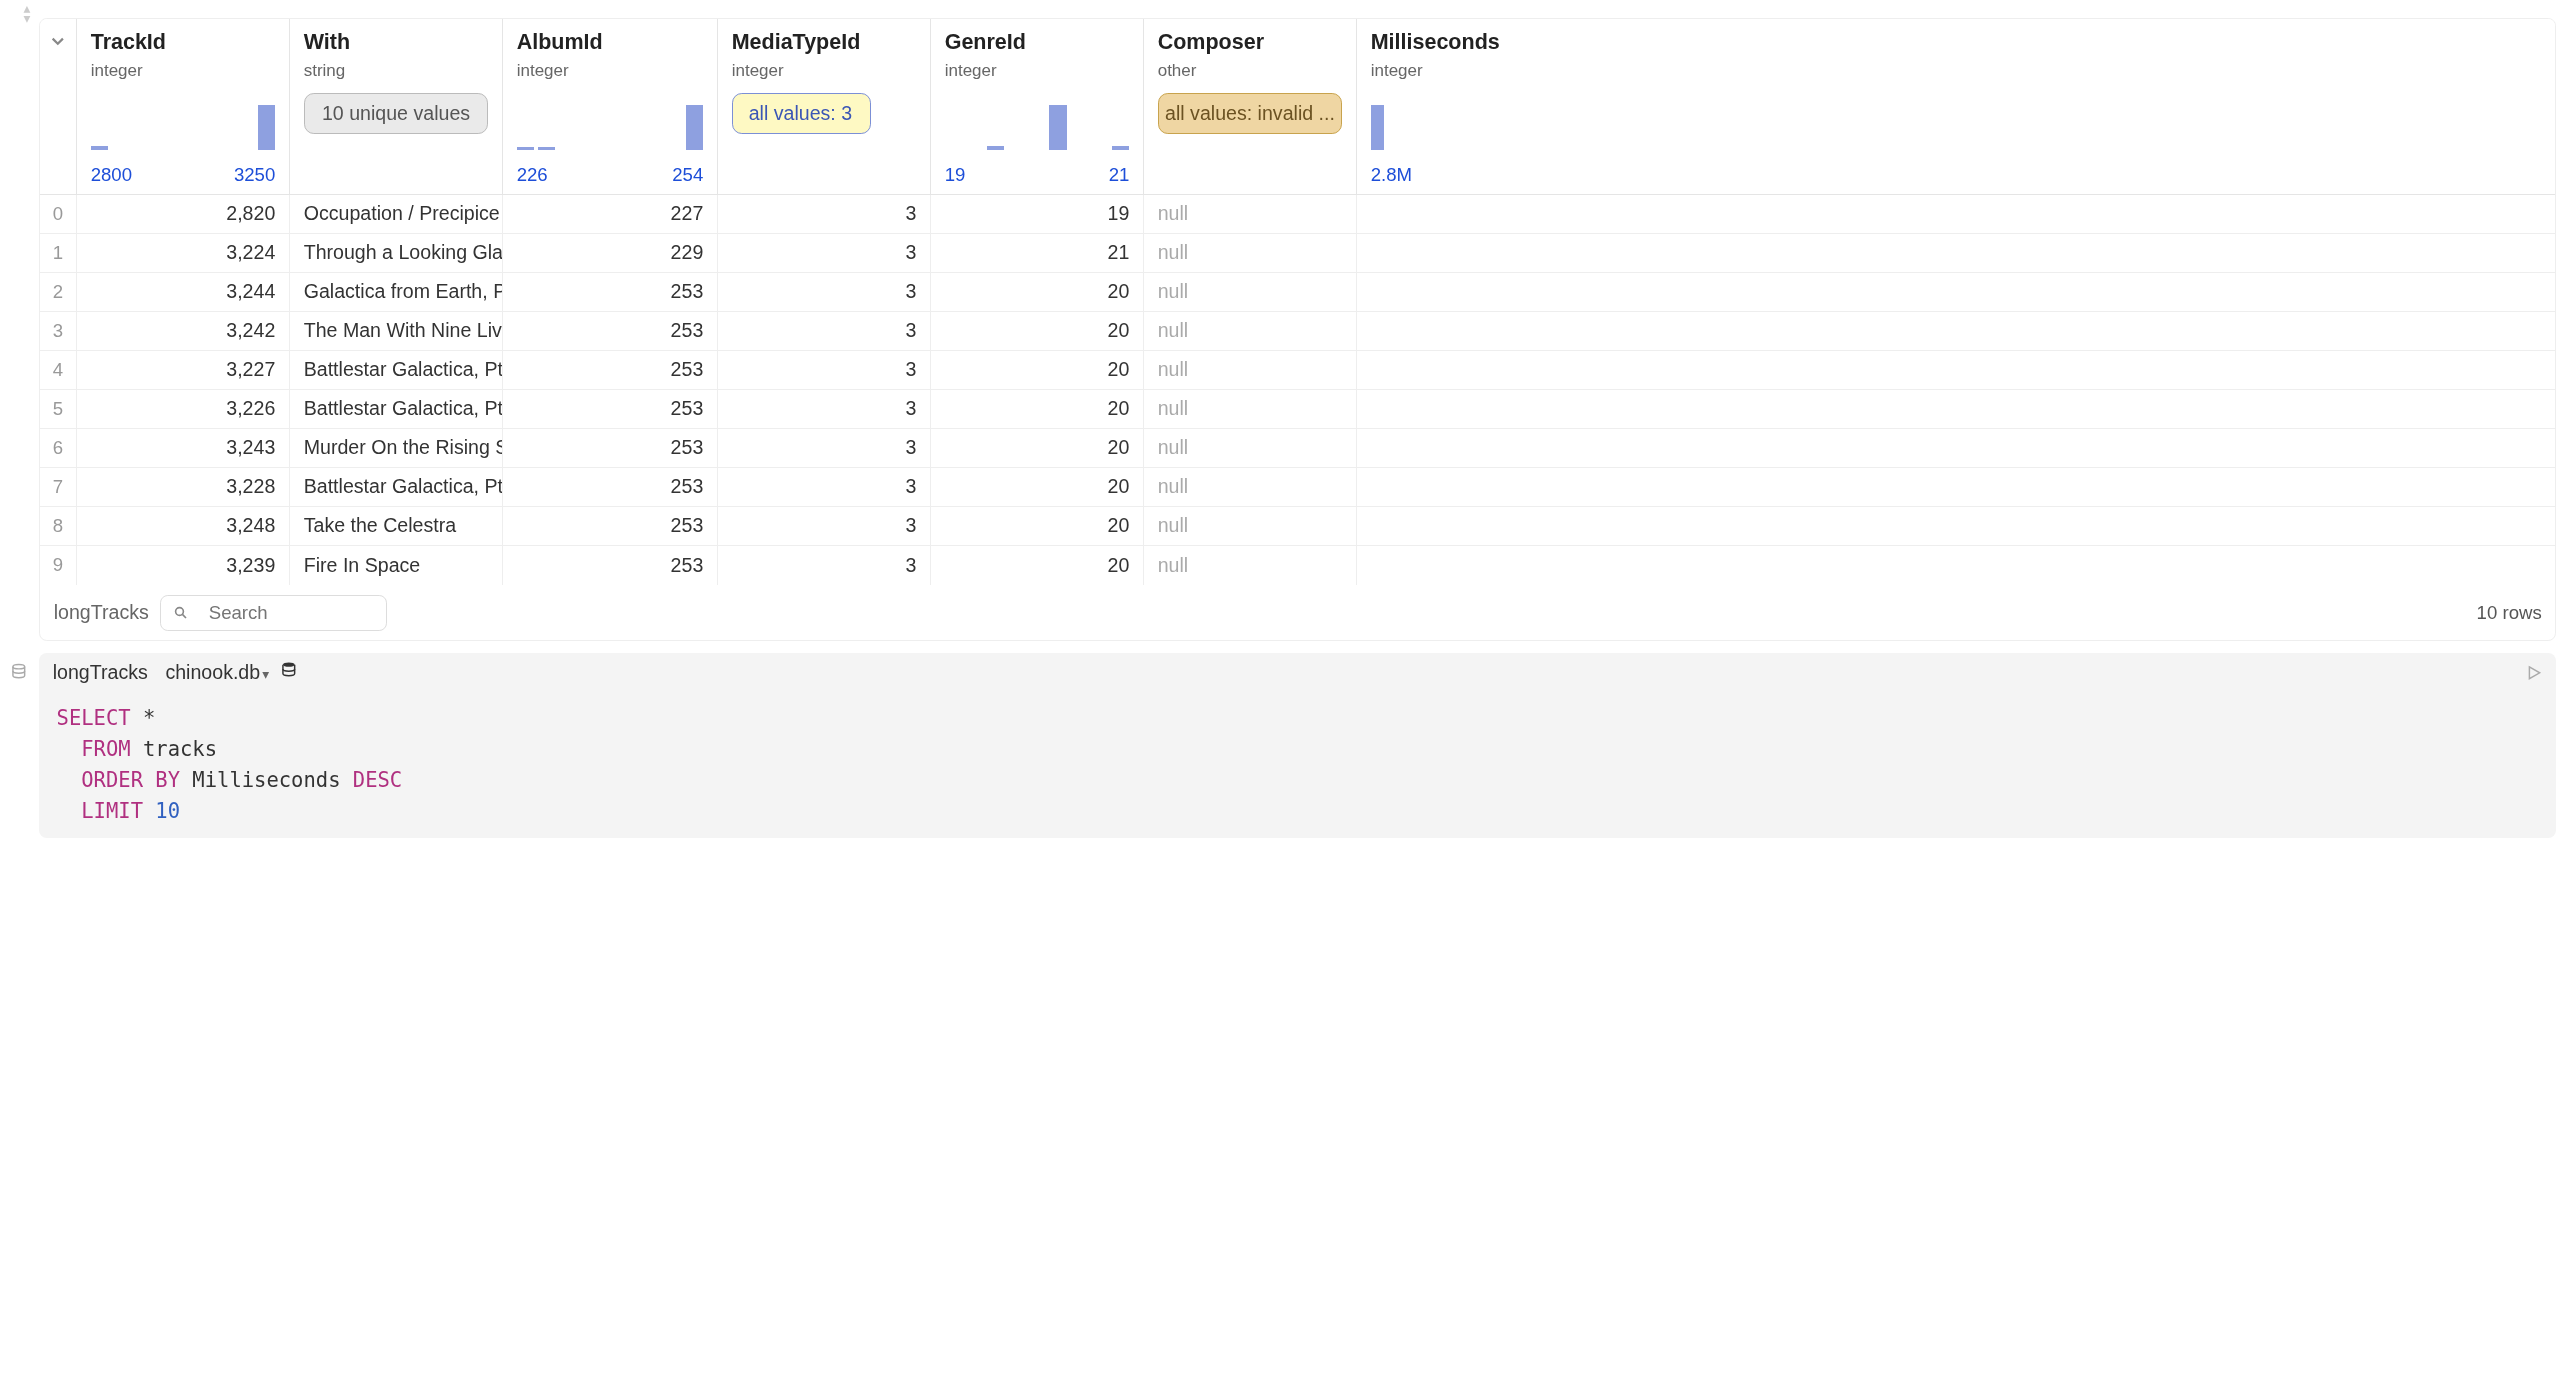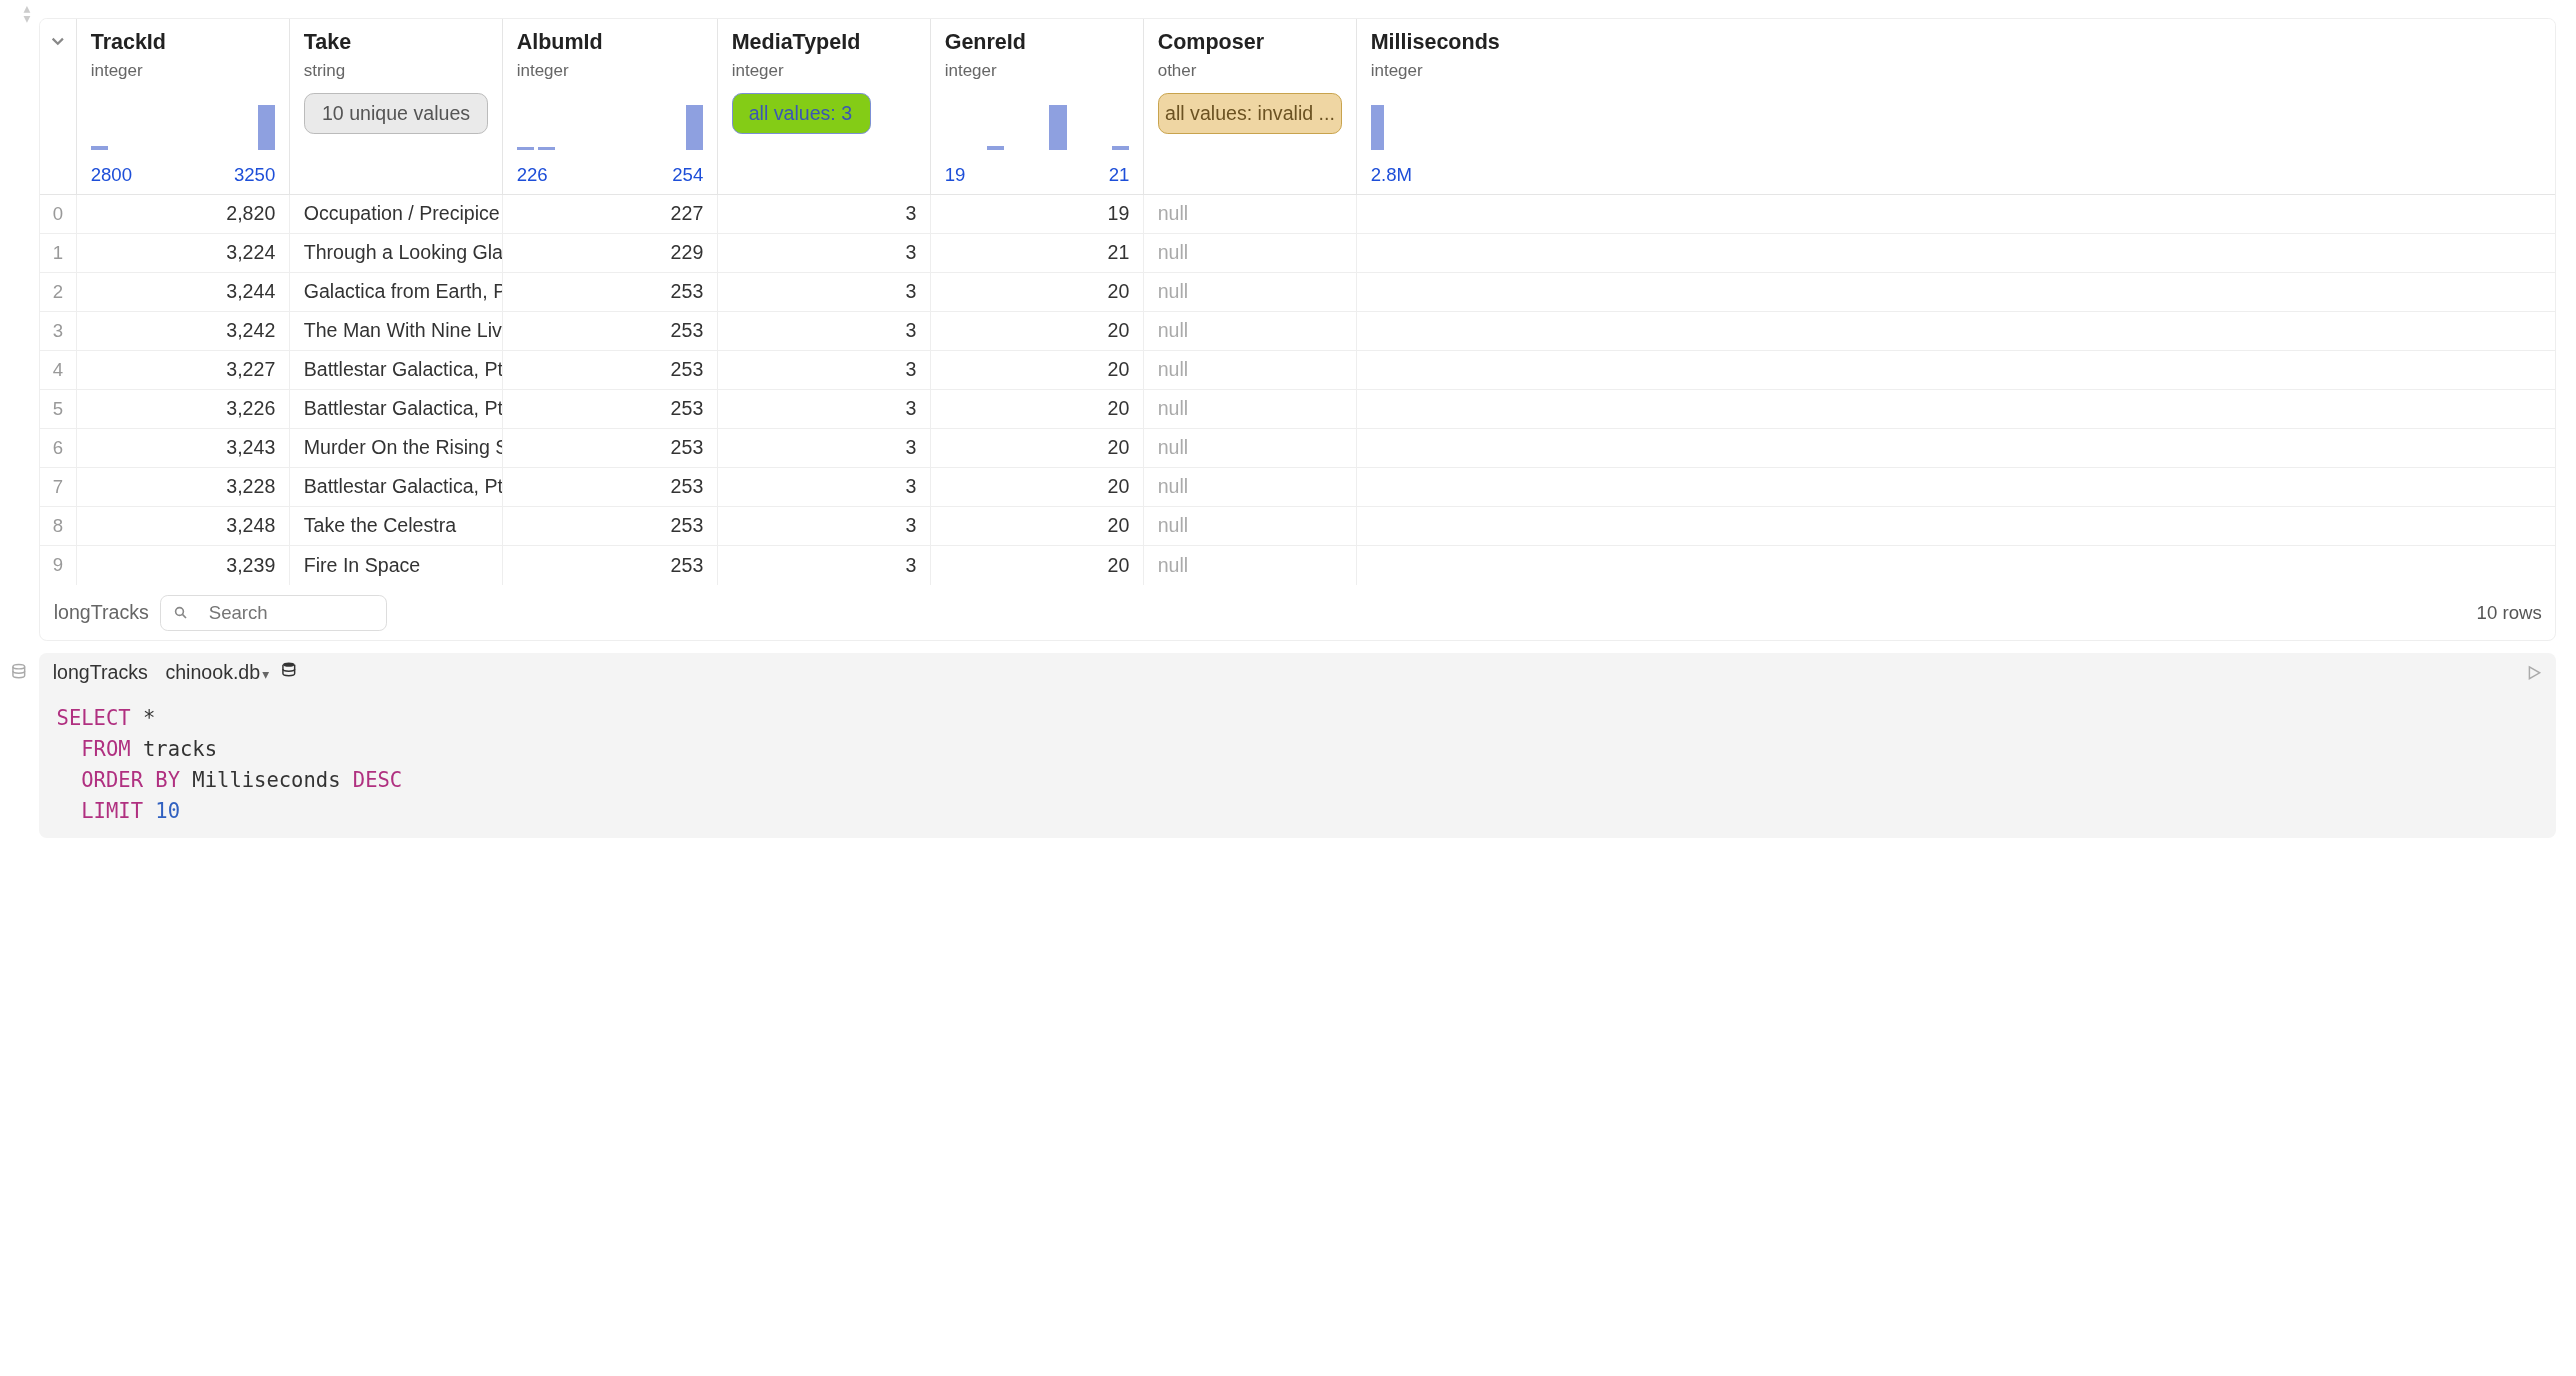--- a/index.html
+++ b/index.html
@@ -13,21 +13,21 @@
 .header-cell { padding: 11.7px 13.7px 7.8px 13.7px; border-right: 1px solid #e5e5e5; display: flex; flex-direction: column; }
 .header-cell:last-child { border-right: none; }
 .col-name { font-weight: 600; font-size: 21.5px; color: #222; }
 .col-type { font-size: 17px; color: #666; margin-top: 6px; }
 
 .summary-area { height: 63px; display: flex; align-items: flex-end; margin-top: 5.9px; position: relative; text-align: right;}
 .range-labels { display: flex; justify-content: space-between; font-size: 18.6px; color: #1d4ed8; margin-top: 14px; }
 
 .pill { display: inline-flex; align-items: center; justify-content: center; padding: 7.8px 17.6px; border-radius: 9.8px; font-size: 19.6px; border: 1px solid; align-self: flex-start; margin-top: 5.9px; white-space: nowrap; overflow: hidden; text-overflow: ellipsis; max-width: 100%;}
 .pill-gray { background: #eaeaea; border-color: #bbb; color: #555; }
-.pill-blue { background: #84cc16; border-color: #7b8fd6; color: #3b56b5; padding-left: 16px; }
+.pill-blue { background: #fef9c3; border-color: #7b8fd6; color: #3b56b5; padding-left: 16px; }
 .pill-gold { background: #efd6a3; border-color: #c8a34d; color: #6b5222; }
 
 .hist { display: flex; align-items: flex-end; gap: 3.9px; height: 45px; width: 100%; }
 .bar { background: #8ea0e0; width: 20%; }
 
 .data-row { display: flex; border-bottom: 1px solid #eee; height: 39px; align-items: center; }
 .data-row:last-child { border-bottom: none; }
 .row-idx { width: 37px; min-width: 37px; text-align: center; color: #999; font-size: 18.6px; border-right: 1px solid #eee; height: 100%; display:flex; align-items:center; justify-content:center;}
 .cell { padding: 0 13.7px; border-right: 1px solid #eee; height: 100%; display: flex; align-items: center; overflow: hidden; white-space: nowrap; font-size: 19.6px;}
 .cell:last-child { border-right: none; }
@@ -97,21 +97,21 @@
                 <div class="bar" style="height:0%"></div>
                 <div class="bar" style="height:100%"></div>
               </div>
             </div>
             <div class="range-labels">
               <span>2800</span>
               <span>3250</span>
             </div>
           </div>
           <div class="header-cell col-name2">
-            <span class="col-name">Take</span>
+            <span class="col-name">With</span>
             <span class="col-type">string</span>
             <div class="summary-area" style="align-items:center;">
               <span class="pill pill-gray">10 unique values</span>
             </div>
             <div class="range-labels">
               <span></span>
               <span></span>
             </div>
           </div>
           <div class="header-cell col-album">

